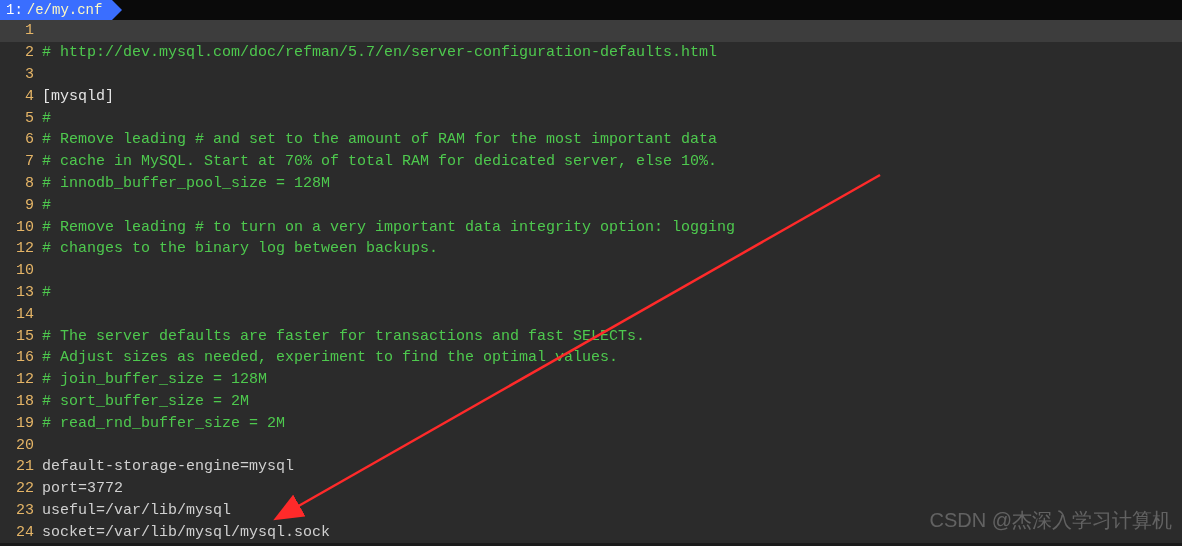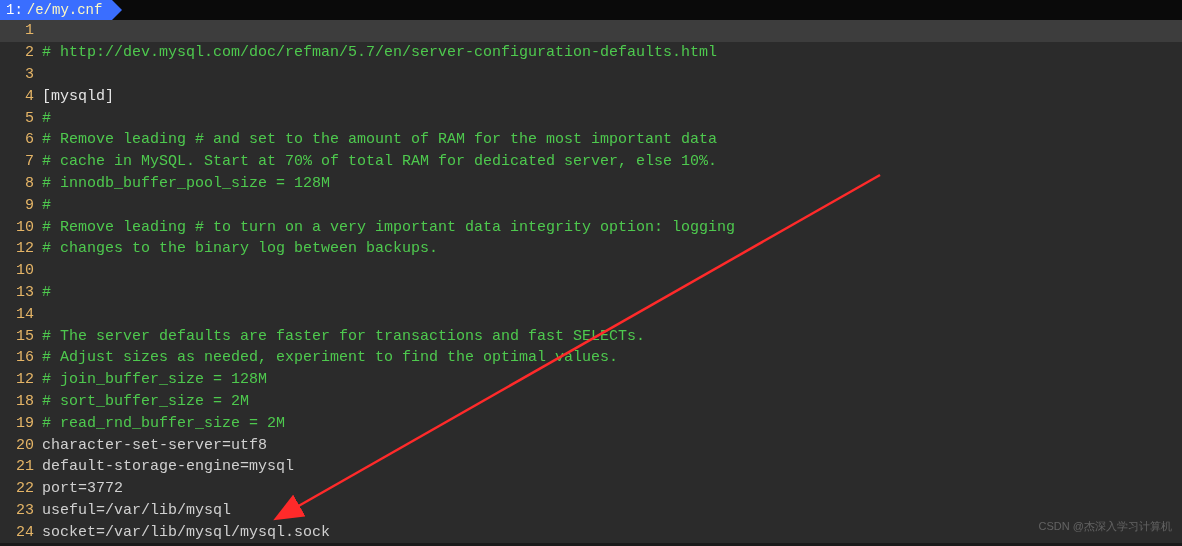--- a/index.html
+++ b/index.html
@@ -77,21 +77,21 @@
       width: 100%;
       height: 100%;
       pointer-events: none;
     }
     .watermark {
       position: absolute;
       right: 10px;
       bottom: 12px;
       color: rgba(200,200,200,0.35);
       font-family: sans-serif;
-      font-size: 11px;
+      font-size: 20px;
       pointer-events: none;
     }
   </style>
 </head>
 <body>
 
 <div class="tab-bar">
   <div class="tab">
     <span class="tab-num">1:</span>
     <span class="tab-path">/e/my.cnf</span>
@@ -111,21 +111,21 @@
     <div class="line"><div class="gutter">10</div><div class="code comment"># Remove leading # to turn on a very important data integrity option: logging</div></div>
     <div class="line"><div class="gutter">12</div><div class="code comment"># changes to the binary log between backups.</div></div>
     <div class="line"><div class="gutter">10</div></div>
     <div class="line"><div class="gutter">13</div><div class="code comment">#</div></div>
     <div class="line"><div class="gutter">14</div></div>
     <div class="line"><div class="gutter">15</div><div class="code comment"># The server defaults are faster for transactions and fast SELECTs.</div></div>
     <div class="line"><div class="gutter">16</div><div class="code comment"># Adjust sizes as needed, experiment to find the optimal values.</div></div>
     <div class="line"><div class="gutter">12</div><div class="code comment"># join_buffer_size = 128M</div></div>
     <div class="line"><div class="gutter">18</div><div class="code comment"># sort_buffer_size = 2M</div></div>
     <div class="line"><div class="gutter">19</div><div class="code comment"># read_rnd_buffer_size = 2M</div></div>
-    <div class="line"><div class="gutter">20</div><div class="code plain">character-set-server=utf8</div></div>
+    <div class="line"><div class="gutter">20</div></div>
     <div class="line"><div class="gutter">21</div><div class="code plain">default-storage-engine=mysql</div></div>
     <div class="line"><div class="gutter">22</div><div class="code plain">port=3772</div></div>
     <div class="line"><div class="gutter">23</div><div class="code plain">useful=/var/lib/mysql</div></div>
     <div class="line"><div class="gutter">24</div><div class="code plain">socket=/var/lib/mysql/mysql.sock</div></div>
   </div>
 
 <svg class="arrow-overlay" width="1182" height="546">
   <defs>
     <marker id="ah" markerWidth="12" markerHeight="10" refX="2" refY="5" orient="auto">
       <polygon points="0 0, 12 5, 0 10" fill="#ff2a2a"></polygon>

